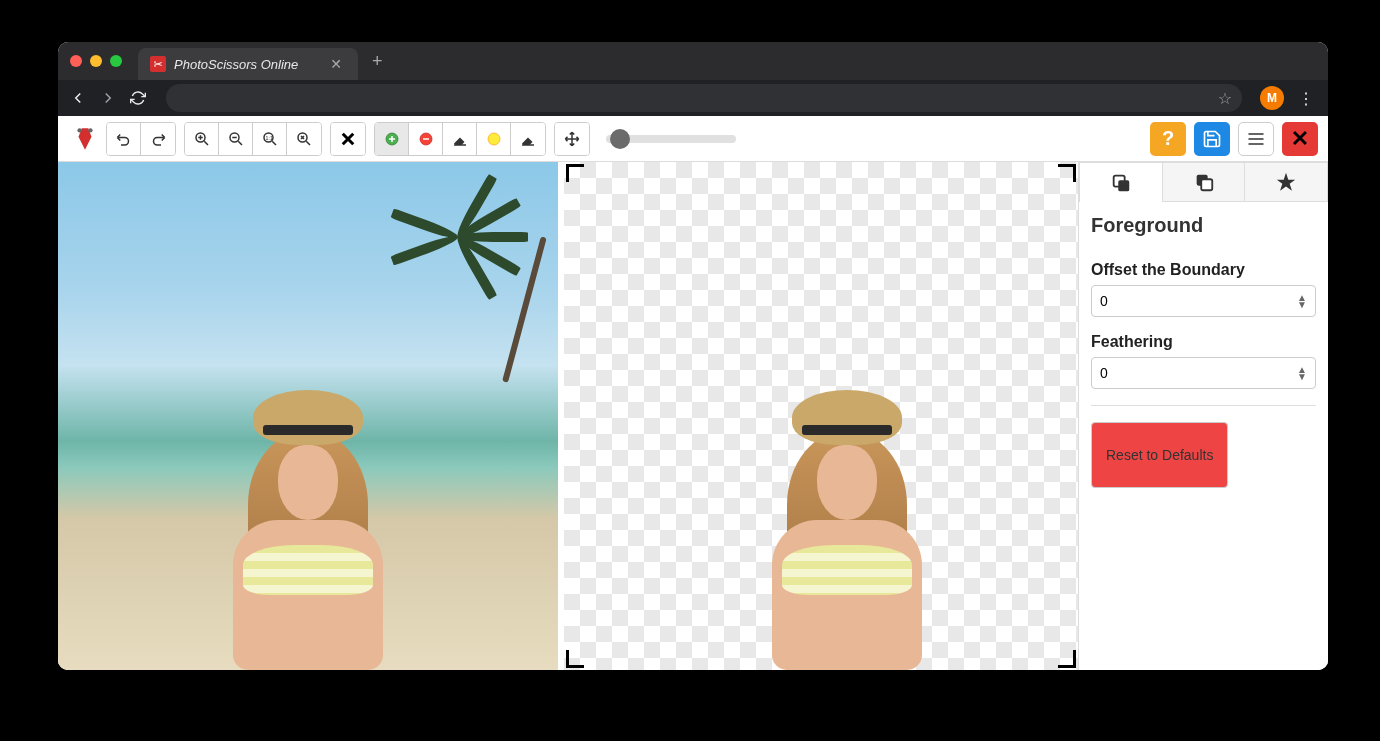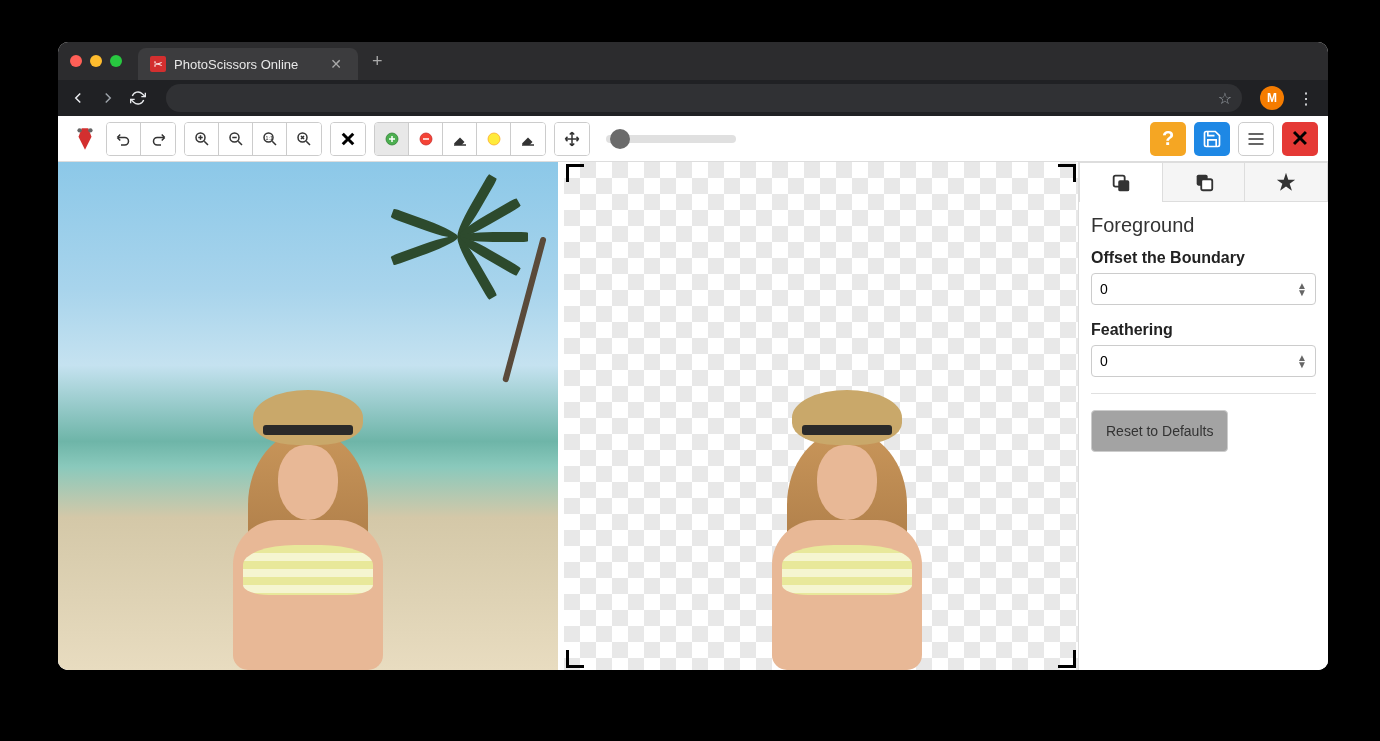--- a/index.html
+++ b/index.html
@@ -47,21 +47,21 @@
 .tab-favicon {
   width: 16px; height: 16px;
   background: #d32f2f;
   border-radius: 2px;
   display: flex;
   align-items: center;
   justify-content: center;
   font-size: 11px;
   color: #fff;
 }
-.tab-title { color: #e8e8e8; font-size: 13px; flex: 1; }
+.tab-title { color: #e8e8e8; font-size: 13px; flex: 1; font-style: italic; }
 .tab-close { color: #aaa; font-size: 14px; cursor: pointer; padding: 0 4px; }
 .newtab { color: #aaa; font-size: 18px; padding: 0 14px; cursor: pointer; }
 .navbar {
   height: 36px;
   background: #202124;
   display: flex;
   align-items: center;
   padding: 0 10px;
   gap: 10px;
 }
@@ -273,21 +273,21 @@
   align-items: center;
   justify-content: center;
   border: 1px solid #ddd;
   border-left: none;
   cursor: pointer;
   background: #f5f5f5;
 }
 .side-tab:first-child { border-left: 1px solid #ddd; }
 .side-tab.active { background: #fff; border-bottom: none; }
 .side-body { padding: 12px; }
-.side-title { font-size: 20px; color: #333; margin-bottom: 12px; }
+.side-title { font-size: 20px; color: #333; margin-bottom: 24px; font-weight: bold; }
 .field-label { font-size: 16px; font-weight: 600; color: #222; margin-bottom: 6px; }
 .field-select {
   width: 100%;
   height: 32px;
   border: 1px solid #ccc;
   border-radius: 4px;
   padding: 0 8px;
   font-size: 14px;
   margin-bottom: 16px;
   background: #fff;
@@ -298,24 +298,24 @@
 }
 .stepper {
   font-size: 10px;
   color: #666;
   line-height: 7px;
   display: flex;
   flex-direction: column;
 }
 hr { border: none; border-top: 1px solid #e0e0e0; margin: 8px 0 16px; }
 .reset-btn {
-  padding: 12px 14px;
+  padding: 24px 14px;
   border: 1px solid #ccc;
   border-radius: 4px;
-  background: #a3a3a3;
+  background: #ef4444;
   font-size: 14px;
   cursor: pointer;
   color: #333;
 }
 </style>
 </head>
 <body>
 
 <div class="window">
 

